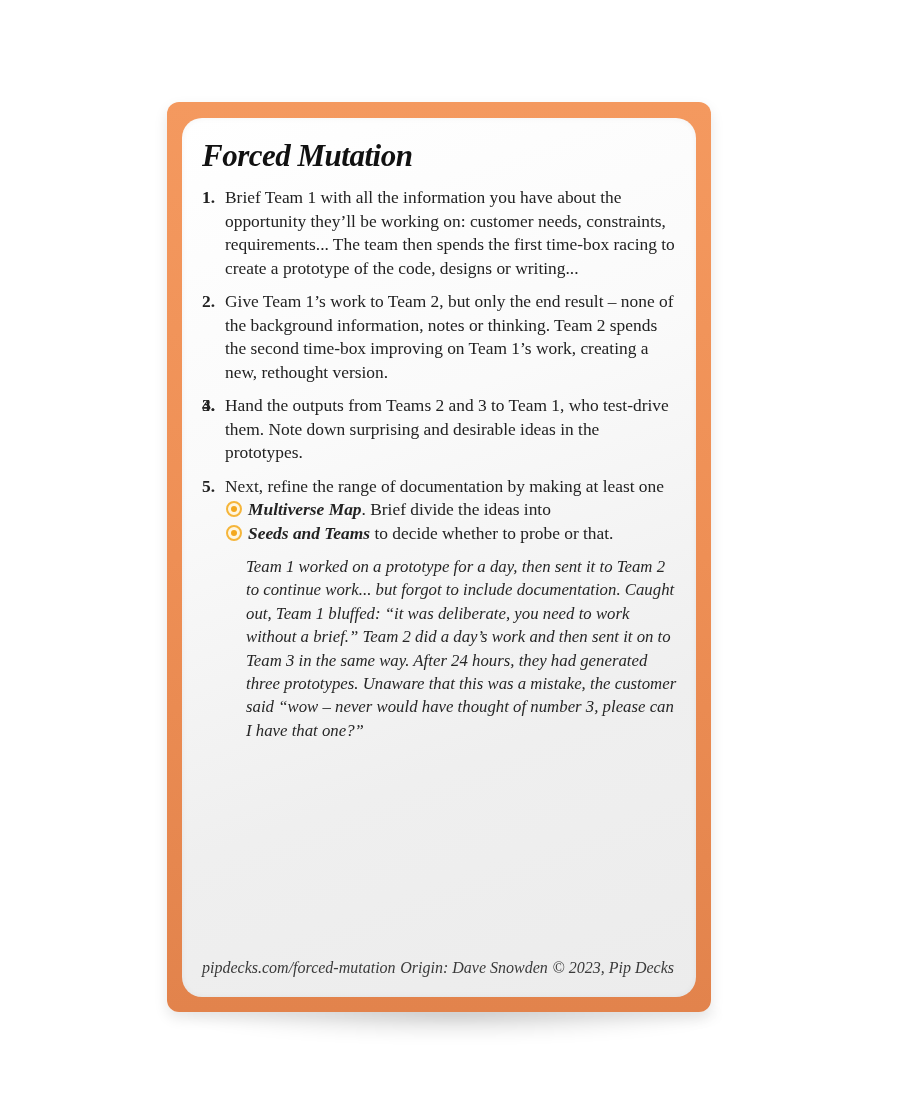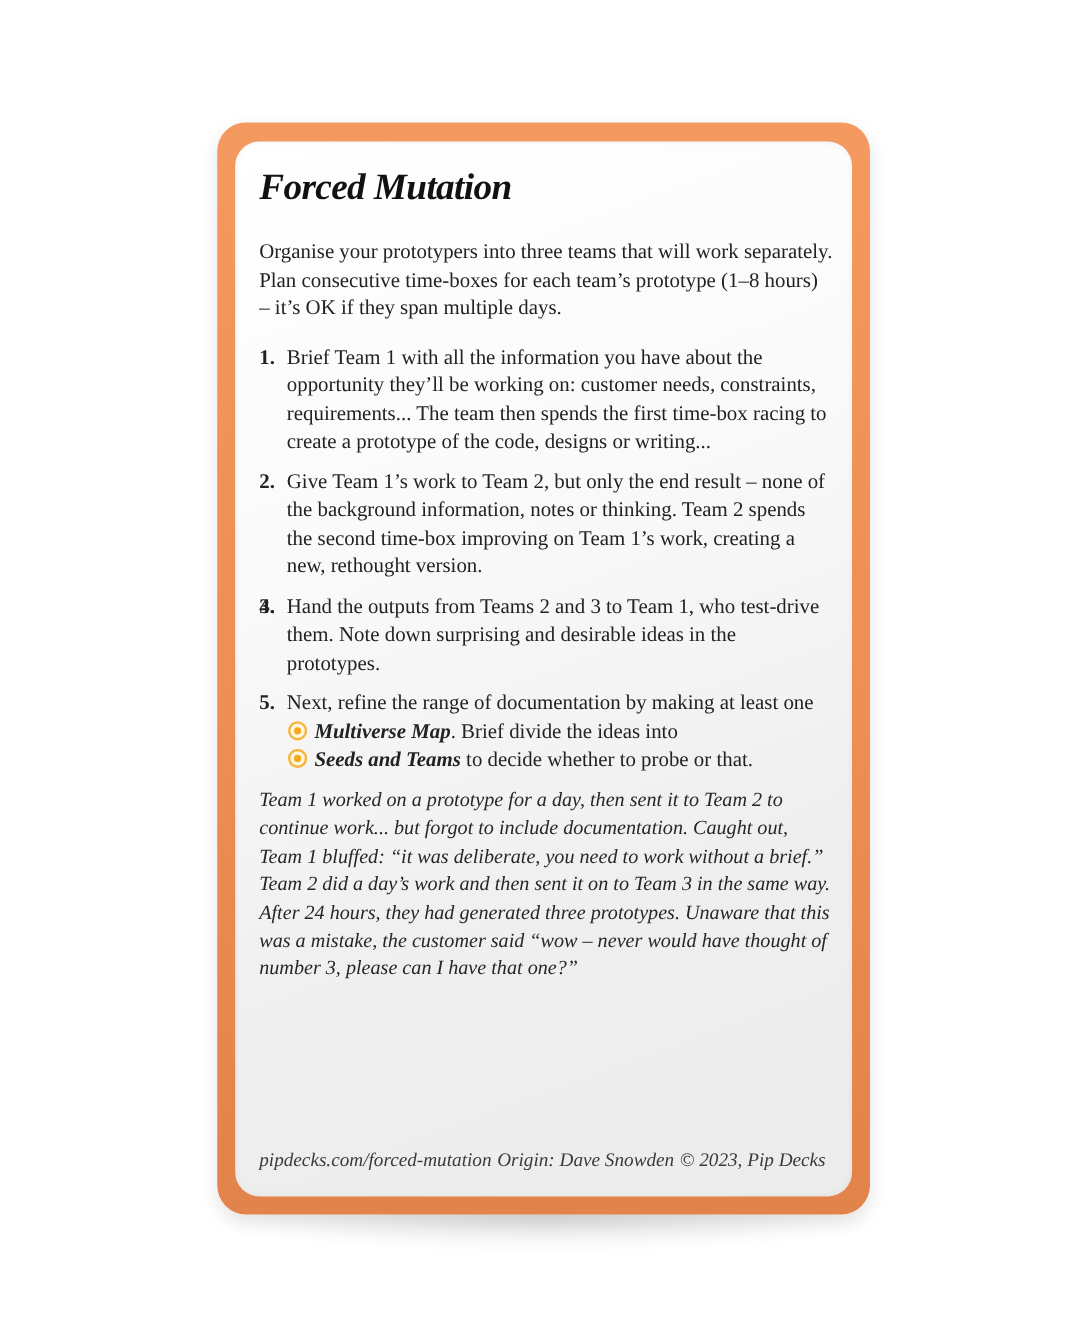--- a/index.html
+++ b/index.html
@@ -9,22 +9,22 @@
     position:relative;
     font-family:"Liberation Serif","DejaVu Serif",serif;
     color:#1c1c1c;
   }
   .shadow {
     position:absolute; left:190px; top:990px; width:530px; height:50px;
     background:radial-gradient(ellipse at center, rgba(0,0,0,0.12) 0%, rgba(0,0,0,0.04) 50%, rgba(0,0,0,0) 75%);
     filter:blur(4px);
   }
   .card {
-    position:absolute; left:181px; top:102px; width:544px; height:910px;
-    border-radius:24px;
+    position:absolute; left:167px; top:102px; width:544px; height:910px;
+    border-radius:12px;
     background:linear-gradient(180deg,#f4995f 0%,#ee8f55 50%,#e2834c 100%);
     box-shadow: 0 6px 14px rgba(0,0,0,0.10);
   }
   .inner {
     position:absolute; left:15px; top:16px; right:15px; bottom:15px;
     border-radius:20px;
     background:linear-gradient(160deg,#ffffff 0%,#fafafa 35%,#efefef 70%,#ececec 100%);
     box-shadow: inset 0 0 6px rgba(0,0,0,0.05);
   }
   .content { position:absolute; left:20px; top:20px; right:16px; }
@@ -46,38 +46,37 @@
     border:2px solid #f5b53a; box-sizing:border-box; position:relative;
     vertical-align:-2px; margin-right:6px; margin-left:1px;
     background:#fff6e0;
   }
   .ref-icon::after {
     content:""; position:absolute; left:3px; top:3px; width:6px; height:6px;
     border-radius:50%; background:#f3a81f;
   }
   .ref { font-style:italic; font-weight:bold;text-align:right; }
   .story {
-    margin-top:8px; font-style:italic; font-size:16.8px; line-height:23.4px; color:#262626;
+    margin-top:8px; font-style:italic; font-size:16.8px; line-height:23.4px; color:#262626;margin-left:44px;
   }
   .footer {
     position:absolute; left:20px; right:22px; bottom:20px;
     display:flex; justify-content:space-between; align-items:baseline;
     font-style:italic; font-size:16px; color:#3a3a3a;
   }
 </style>
 </head>
 <body>
 
 <div class="shadow"></div>
 
 <div class="card">
   <div class="inner">
     <div class="content">
       <h1 class="title">Forced Mutation</h1>
-      <p class="intro">Organise your prototypers into three teams that will work separately. Plan consecutive time-boxes for each team’s prototype (1–8 hours) – it’s OK if they span multiple days.</p>
 
       <ol class="steps">
         <li>
           <span class="num">1.</span>
           <span>Brief Team 1 with all the information you have about the opportunity they’ll be working on: customer needs, constraints, requirements... The team then spends the first time-box racing to create a prototype of the code, designs or writing...</span>
         </li>
         <li>
           <span class="num">2.</span>
           <span>Give Team 1’s work to Team 2, but only the end result – none of the background information, notes or thinking. Team 2 spends the second time-box improving on Team 1’s work, creating a new, rethought version.</span>
         </li>

